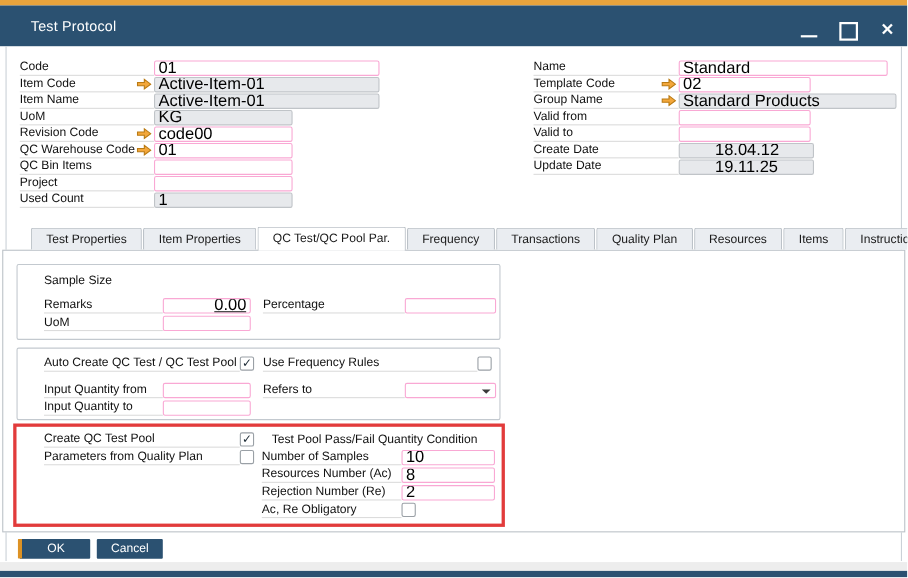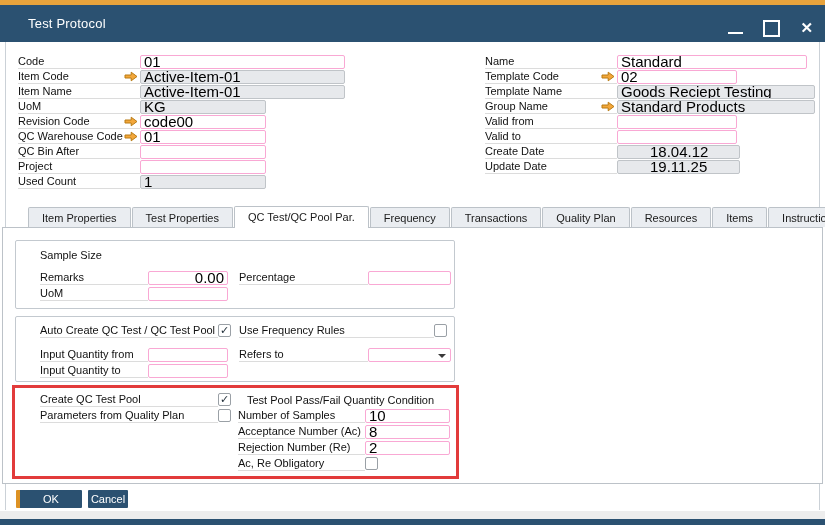--- a/index.html
+++ b/index.html
@@ -49,21 +49,21 @@
     background:#fff;display:inline-flex;align-items:center;justify-content:center;cursor:pointer;flex:none;}
   .cbx.checked::after{content:"✓";font:bold 11px "DejaVu Sans",sans-serif;color:#1d2b36;margin-top:-1px;}
   
   .ddl{position:relative;background:#fff;}
   .caret{position:absolute;right:4px;top:5px;width:0;height:0;
     border-left:4px solid transparent;border-right:4px solid transparent;border-top:4px solid #3a3a3a;}
   
   .fbtn{position:absolute;top:490px;height:18px;background:#2B5171;color:#fff;
     display:flex;align-items:center;justify-content:center;font-size:11px;cursor:pointer;border-radius:1px;}
   .fbtn.ok{left:16px;width:66px;border-left:4px solid #DD9224;box-sizing:border-box;}
-  .fbtn.cancel{left:88px;width:40px;}
+  .fbtn.cancel{left:88px;width:60px;}
   .footstrip{position:absolute;left:0;top:511px;width:825px;height:8px;background:#EDEDED;}
   .bottombar{position:absolute;left:0;top:519px;width:825px;height:6px;background:#2B5171;}
   textarea.remarks{position:absolute;left:524px;top:402px;width:281px;height:67px;resize:none;
     border:1px solid #ABABAB;border-radius:2px;box-sizing:border-box;
     font-family:"Liberation Sans",sans-serif;font-size:11px;padding:2px;background:#fff;}
 </style>
 </head>
 <body>
 
 <svg width="0" height="0" style="position:absolute">
@@ -128,21 +128,21 @@
       <span class="lblw lw">
           <span class="lbl">QC Warehouse Code</span>
         <svg class="arr">
             <use href="#linkarrow"></use>
           </svg>
         </span>
       <input class="fin w126" value="01" style="">
     </div>
     <div class="frow">
       <span class="lblw lw">
-          <span class="lbl">QC Bin After</span>
+          <span class="lbl">QC Bin Items</span>
         </span>
       <input class="fin w126" value="" style="">
     </div>
     <div class="frow">
       <span class="lblw lw">
           <span class="lbl">Project</span>
         </span>
       <input class="fin w126" value="" style="">
     </div>
     <div class="frow">
@@ -164,26 +164,20 @@
       <span class="lblw rw">
           <span class="lbl">Template Code</span>
         <svg class="arr">
             <use href="#linkarrow"></use>
           </svg>
         </span>
       <input class="fin w120" value="02" style="">
     </div>
     <div class="frow">
       <span class="lblw rw">
-          <span class="lbl">Template Name</span>
-        </span>
-      <input class="fin dis w198" value="Goods Reciept Testing" style="">
-    </div>
-    <div class="frow">
-      <span class="lblw rw">
           <span class="lbl">Group Name</span>
         <svg class="arr">
             <use href="#linkarrow"></use>
           </svg>
         </span>
       <input class="fin dis w198" value="Standard Products" style="">
     </div>
     <div class="frow">
       <span class="lblw rw">
           <span class="lbl">Valid from</span>
@@ -204,22 +198,22 @@
     </div>
     <div class="frow">
       <span class="lblw rw">
           <span class="lbl">Update Date</span>
         </span>
       <input class="fin dis w123" value="19.11.25" style="">
     </div>
   </div>
 
   <div class="tabs">
+    <div class="tab">Test Properties</div>
     <div class="tab">Item Properties</div>
-    <div class="tab">Test Properties</div>
     <div class="tab active">QC Test/QC Pool Par.</div>
     <div class="tab">Frequency</div>
     <div class="tab">Transactions</div>
     <div class="tab">Quality Plan</div>
     <div class="tab">Resources</div>
     <div class="tab">Items</div>
     <div class="tab">Instructions</div>
 
   </div>
 
@@ -295,21 +289,21 @@
       </div>
       <div class="sect-title" style="position:absolute;left:232px;top:6px">Test Pool Pass/Fail Quantity Condition</div>
       <div class="frow" style="position:absolute;left:223px;top:20px">
         <span class="lblw" style="width:127px">
             <span class="lbl">Number of Samples</span>
           </span>
         <input class="fin w85" value="10" style="">
       </div>
       <div class="frow" style="position:absolute;left:223px;top:36px">
         <span class="lblw" style="width:127px">
-            <span class="lbl">Acceptance Number (Ac)</span>
+            <span class="lbl">Resources Number (Ac)</span>
           </span>
         <input class="fin w85" value="8" style="">
       </div>
       <div class="frow" style="position:absolute;left:223px;top:52px">
         <span class="lblw" style="width:127px">
             <span class="lbl">Rejection Number (Re)</span>
           </span>
         <input class="fin w85" value="2" style="">
       </div>
       <div class="frow" style="position:absolute;left:223px;top:68px">

